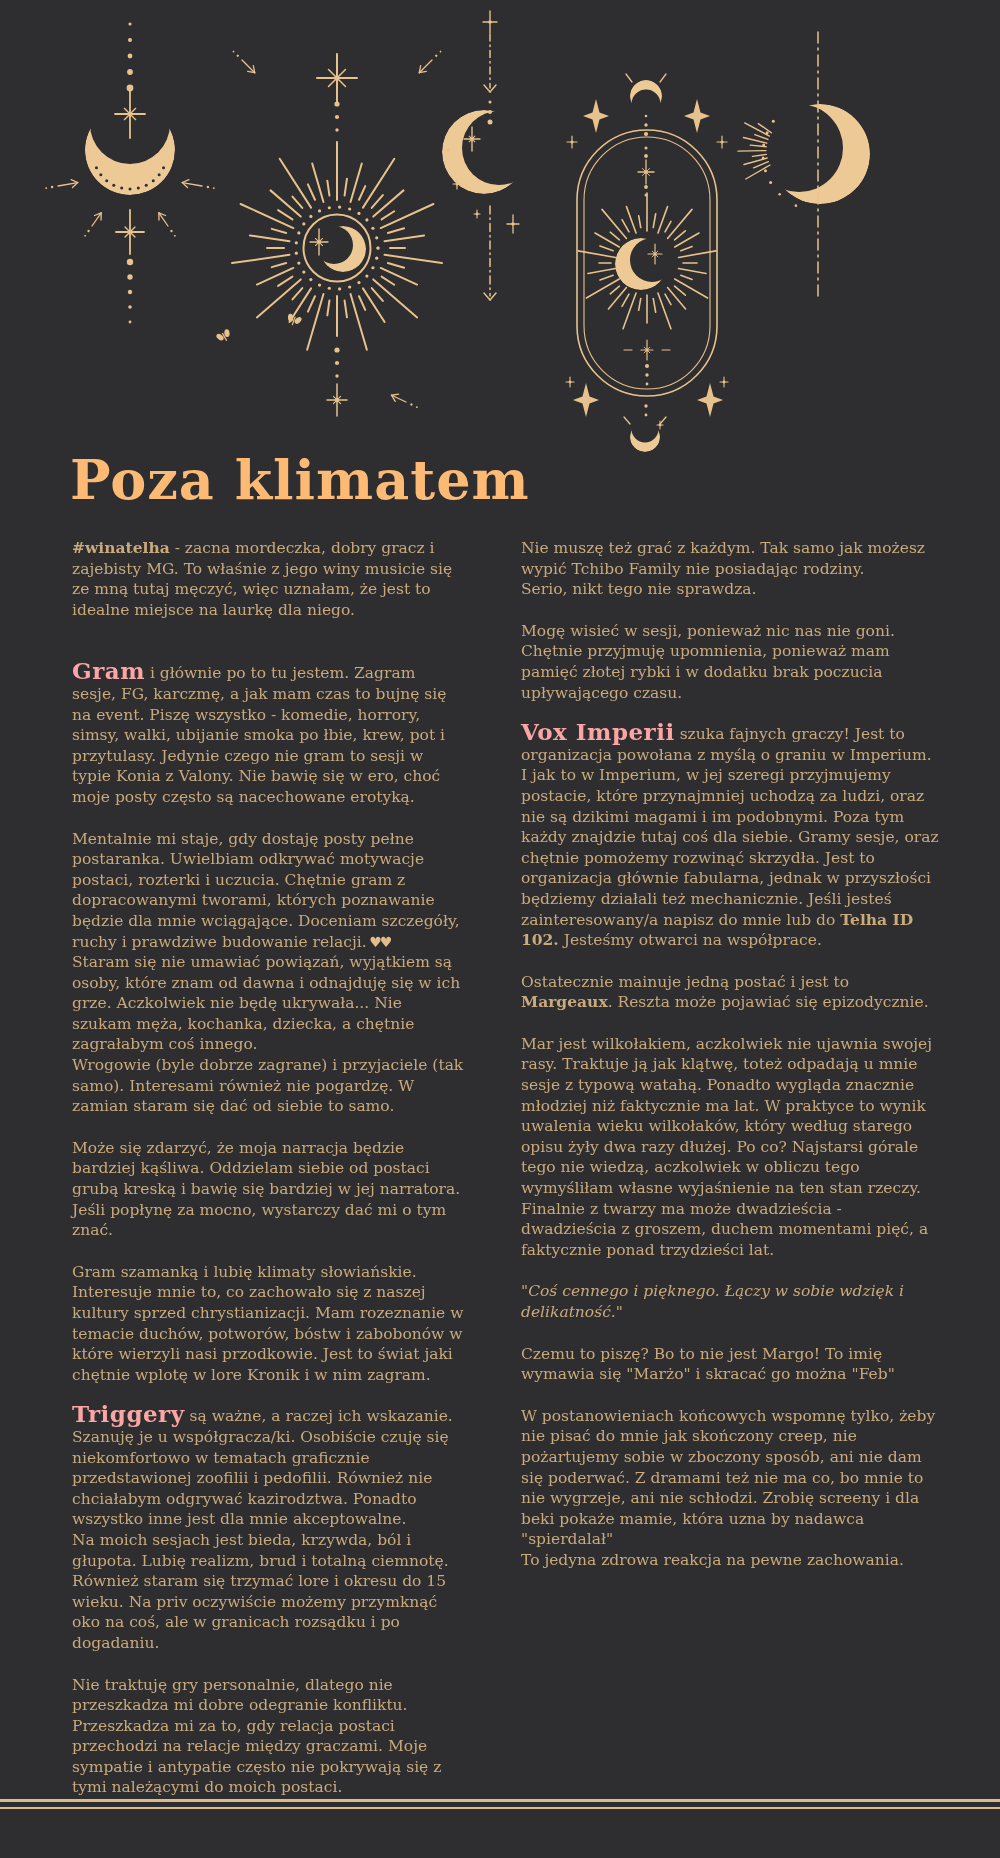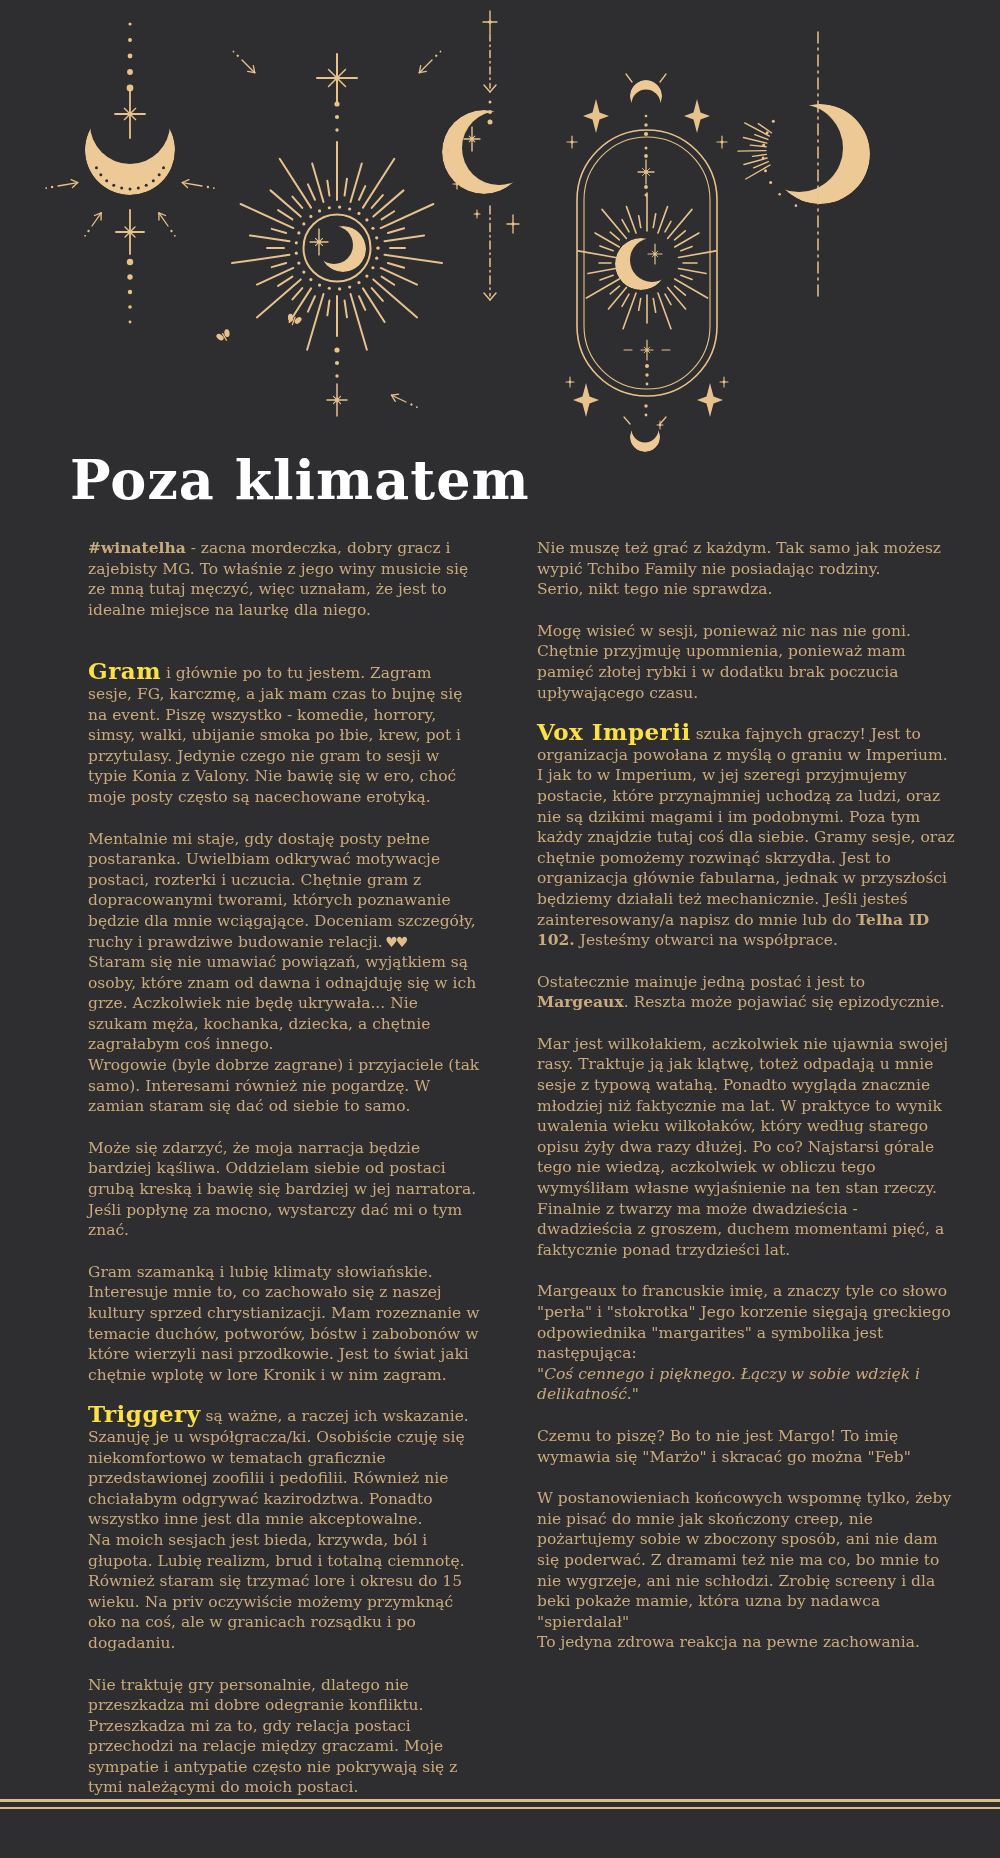--- a/index.html
+++ b/index.html
@@ -5,36 +5,36 @@
   html,body{margin:0;padding:0;}
   body{
     width:1000px;height:1858px;position:relative;overflow:hidden;
     background:#2e2d2f;
     font-family:"DejaVu Serif","Liberation Serif",serif;
   }
   #ornaments{position:absolute;left:0;top:0;}
   .page-title{
     position:absolute;left:70px;top:448px;margin:0;
     font-size:54px;font-weight:bold;letter-spacing:1px;
-    color:#ffffff;font-family:"DejaVu Serif","Liberation Serif",serif;
+    color:#fdba74;font-family:"DejaVu Serif","Liberation Serif",serif;
   }
   .columns{
-    position:absolute;left:88px;top:538px;width:870px;
+    position:absolute;left:72px;top:538px;width:870px;
     display:flex;gap:57px;align-items:flex-start;
   }
   .col{color:#c9aa7c;font-size:15.5px;line-height:20.6px;}
   .col-left{width:392px;}
   .col-right{width:421px;}
   .para{margin:0 0 21px 0;white-space:pre-line;}
   .para.intro{margin-bottom:43px;}
   .bold{font-weight:bold;}
   .italic{font-style:italic;}
   .blackletter{
     font-weight:bold;font-size:23px;line-height:0;letter-spacing:0.5px;
-    color:#fde047;vertical-align:-1px;
+    color:#fca5a5;vertical-align:-1px;
   }
   .hearts{font-family:"DejaVu Sans",sans-serif;font-size:14px;letter-spacing:-2px;color:#e0bd89;}
   .divider{
     position:absolute;left:0;top:1799px;width:1000px;height:5px;
     border-top:3px solid #dcbc89;border-bottom:2px solid #dcbc89;
     box-sizing:content-box;
   }
 </style>
 </head>
 <body>
@@ -433,21 +433,20 @@
 Na moich sesjach jest bieda, krzywda, ból i głupota. Lubię realizm, brud i totalną ciemnotę. Również staram się trzymać lore i okresu do 15 wieku. Na priv oczywiście możemy przymknąć oko na coś, ale w granicach rozsądku i po dogadaniu.</span></p>
       <p class="para"><span>Nie traktuję gry personalnie, dlatego nie przeszkadza mi dobre odegranie konfliktu. Przeszkadza mi za to, gdy relacja postaci przechodzi na relacje między graczami. Moje sympatie i antypatie często nie pokrywają się z tymi należącymi do moich postaci.</span></p>
     </div>
   <div class="col col-right" id="col-right">
       <p class="para"><span>Nie muszę też grać z każdym. Tak samo jak możesz wypić Tchibo Family nie posiadając rodziny.
 Serio, nikt tego nie sprawdza.</span></p>
       <p class="para"><span>Mogę wisieć w sesji, ponieważ nic nas nie goni. Chętnie przyjmuję upomnienia, ponieważ mam pamięć złotej rybki i w dodatku brak poczucia upływającego czasu.</span></p>
       <p class="para"><span class="blackletter">Vox Imperii</span><span> szuka fajnych graczy! Jest to organizacja powołana z myślą o graniu w Imperium. I jak to w Imperium, w jej szeregi przyjmujemy postacie, które przynajmniej uchodzą za ludzi, oraz nie są dzikimi magami i im podobnymi. Poza tym każdy znajdzie tutaj coś dla siebie. Gramy sesje, oraz chętnie pomożemy rozwinąć skrzydła. Jest to organizacja głównie fabularna, jednak w przyszłości będziemy działali też mechanicznie. Jeśli jesteś zainteresowany/a napisz do mnie lub do </span><span class="bold">Telha ID 102.</span><span> Jesteśmy otwarci na współprace.</span></p>
       <p class="para"><span>Ostatecznie mainuje jedną postać i jest to </span><span class="bold">Margeaux</span><span>. Reszta może pojawiać się epizodycznie.</span></p>
       <p class="para"><span>Mar jest wilkołakiem, aczkolwiek nie ujawnia swojej rasy. Traktuje ją jak klątwę, toteż odpadają u mnie sesje z typową watahą. Ponadto wygląda znacznie młodziej niż faktycznie ma lat. W praktyce to wynik uwalenia wieku wilkołaków, który według starego opisu żyły dwa razy dłużej. Po co? Najstarsi górale tego nie wiedzą, aczkolwiek w obliczu tego wymyśliłam własne wyjaśnienie na ten stan rzeczy. Finalnie z twarzy ma może dwadzieścia - dwadzieścia z groszem, duchem momentami pięć, a faktycznie ponad trzydzieści lat.</span></p>
-      <p class="para"><span>Margeaux to francuskie imię, a znaczy tyle co słowo "perła" i "stokrotka" Jego korzenie sięgają greckiego odpowiednika "margarites" a symbolika jest następująca:
-</span><span class="italic">"Coś cennego i pięknego. Łączy w sobie wdzięk i delikatność."</span></p>
+      <p class="para"><span class="italic">"Coś cennego i pięknego. Łączy w sobie wdzięk i delikatność."</span></p>
       <p class="para"><span>Czemu to piszę? Bo to nie jest Margo! To imię wymawia się "Marżo" i skracać go można "Feb"</span></p>
       <p class="para"><span>W postanowieniach końcowych wspomnę tylko, żeby nie pisać do mnie jak skończony creep, nie pożartujemy sobie w zboczony sposób, ani nie dam się poderwać. Z dramami też nie ma co, bo mnie to nie wygrzeje, ani nie schłodzi. Zrobię screeny i dla beki pokaże mamie, która uzna by nadawca "spierdalał"
 To jedyna zdrowa reakcja na pewne zachowania.</span></p>
     </div>
 </div>
 
 <div class="divider"></div>
 
 </body></html>

